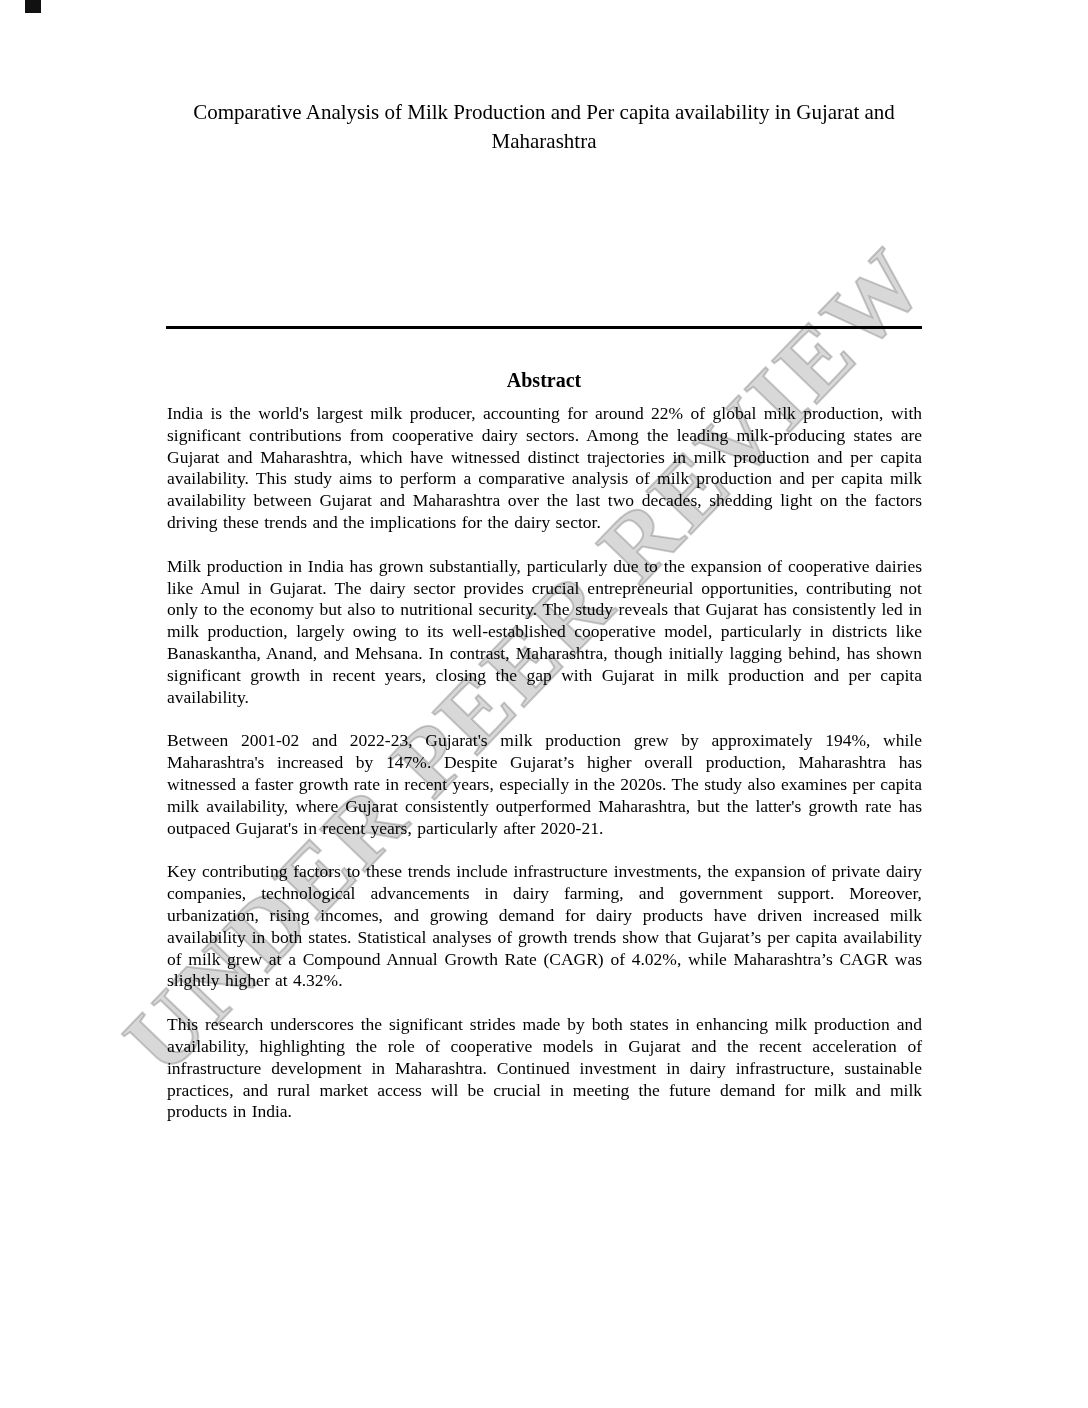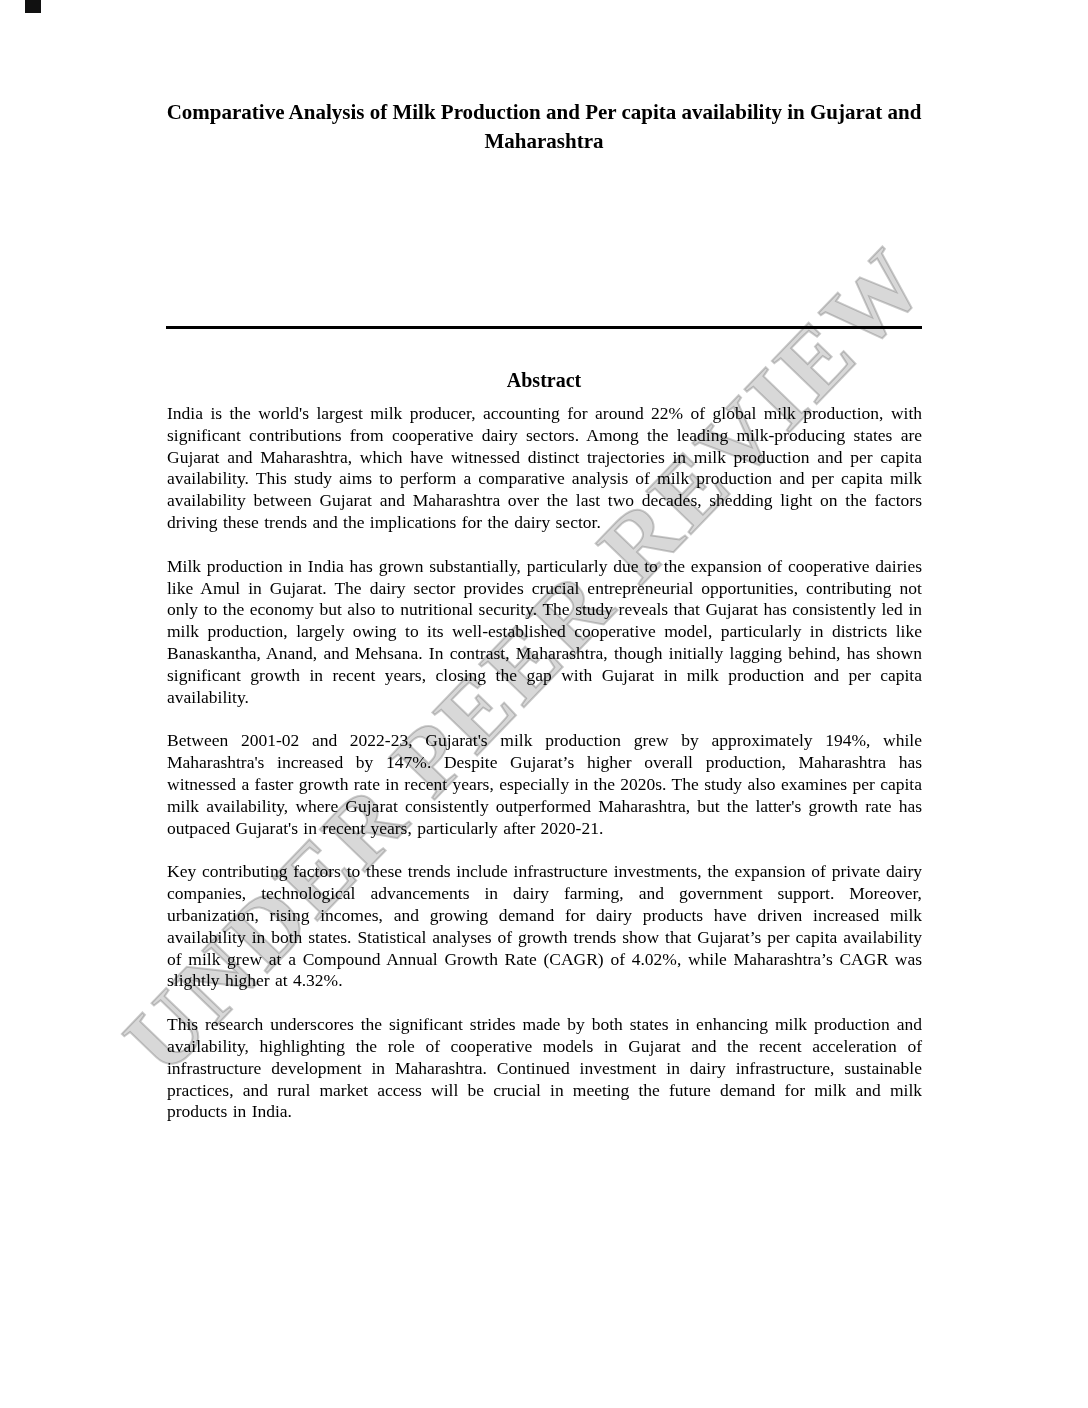--- a/index.html
+++ b/index.html
@@ -25,21 +25,21 @@
     height: 13px;
     background: #111111;
   }
   .paper-title {
     position: absolute;
     top: 84px;
     left: 164px;
     width: 760px;
     text-align: center;
     font-size: 21px;
-    font-weight: bold;
+    font-weight: normal;
     line-height: 29px;
     z-index: 2;
   }
   .title-divider {
     position: absolute;
     top: 326px;
     left: 166px;
     width: 756px;
     height: 0;
     border-top: 3px solid #000000;

